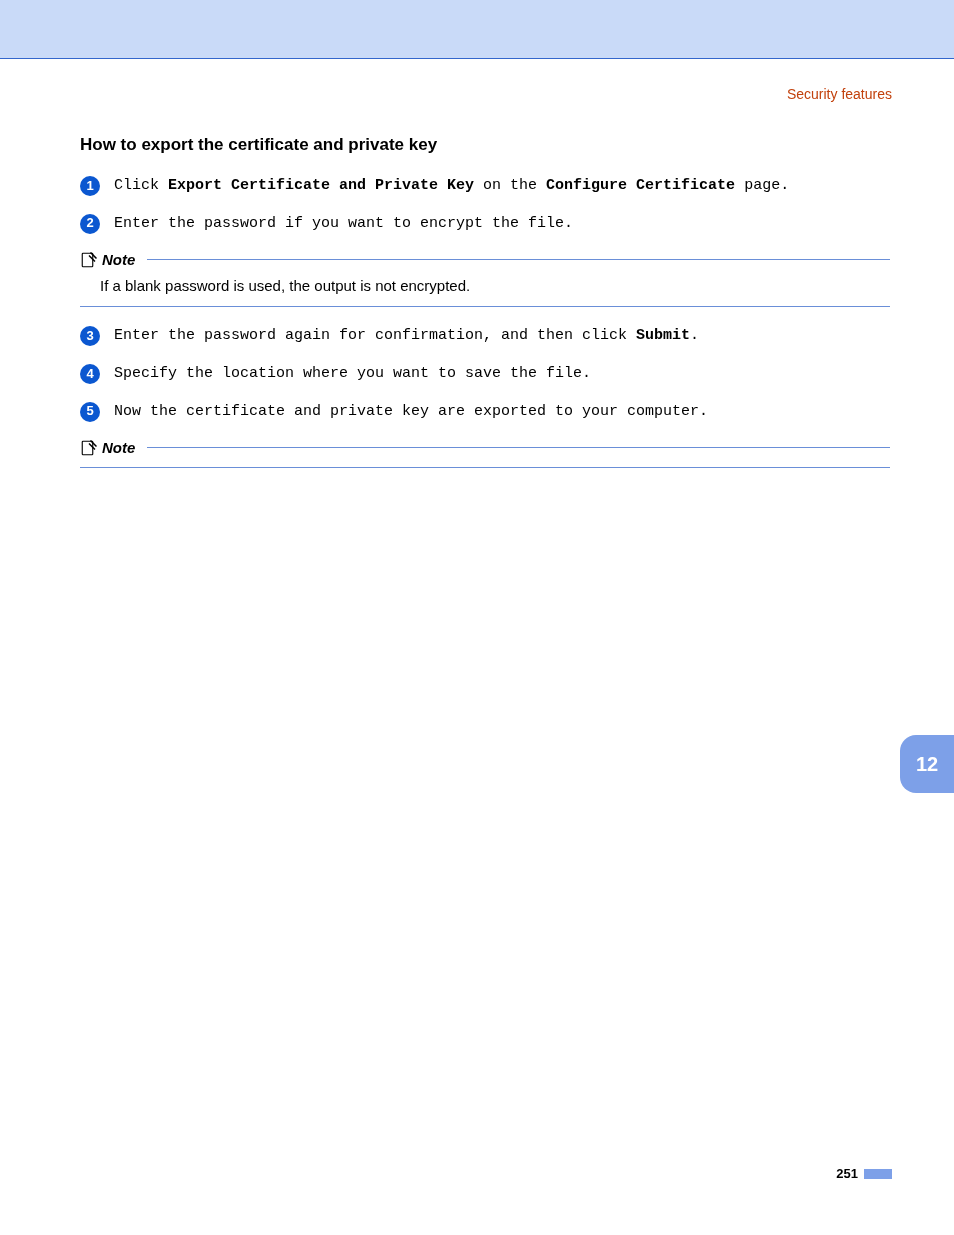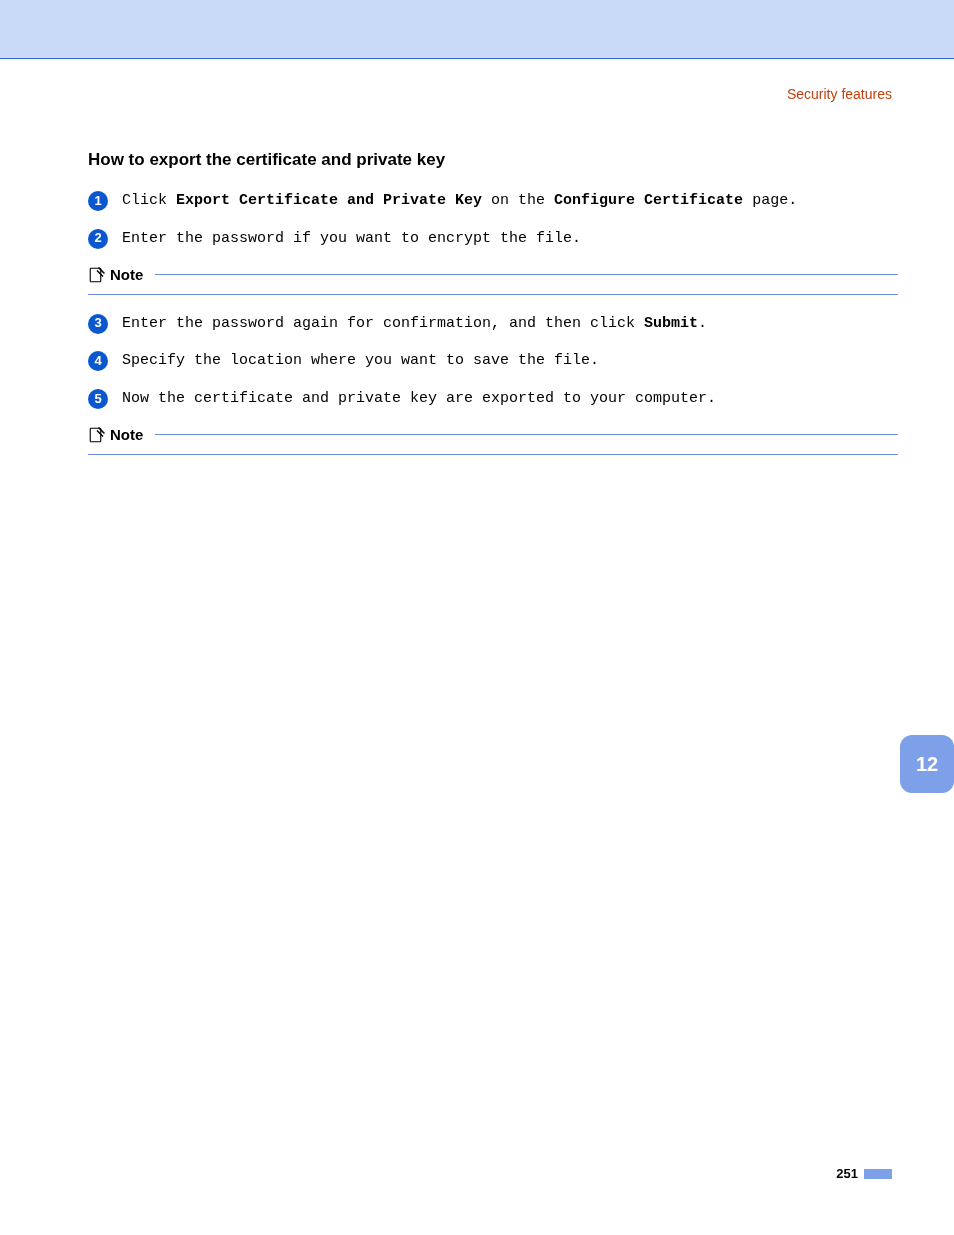--- a/index.html
+++ b/index.html
@@ -23,24 +23,23 @@
   }
   .header-title {
     position: absolute;
     top: 86px;
     right: 62px;
     font-size: 14px;
     color: #c2410c;
   }
   .content {
     position: absolute;
-    left: 88px;
+    left: 80px;
     top: 135px;
     width: 810px;
-    margin-top: 15px;
   }
   .section-title {
     font-size: 17px;
     font-weight: bold;
     margin-bottom: 20px;
   }
   .step {
     display: flex;
     align-items: flex-start;
     margin-bottom: 16px;
@@ -75,20 +74,21 @@
   .note-icon {
     width: 18px;
     height: 18px;
     margin-right: 4px;
     flex: 0 0 auto;
   }
   .note-label {
     font-size: 15px;
     font-weight: bold;
     margin-right: 12px;
+    font-style: italic;
   }
   .note-line {
     flex: 1 1 auto;
     height: 0;
     border-top: 1px solid #6a8fd8;
   }
   .note-body {
     font-size: 15px;
     margin: 6px 0 10px 20px;
     line-height: 1.45;
@@ -106,21 +106,20 @@
     height: 58px;
     background: #7da0e8;
     color: #ffffff;
     font-size: 20px;
     font-weight: bold;
     display: flex;
     align-items: center;
     justify-content: center;
     border-top-left-radius: 16px;
     border-bottom-left-radius: 16px;
-    border-radius: 12px;
   }
   .page-footer {
     position: absolute;
     bottom: 54px;
     right: 62px;
     display: flex;
     align-items: center;
   }
   .page-num {
     font-size: 13px;
@@ -163,20 +162,21 @@
       <span class="note-icon">
         <svg viewBox="0 0 24 24" width="18" height="18">
           <rect x="3" y="3" width="14" height="18" rx="1" fill="none" stroke="#000" stroke-width="1.5"></rect>
           <path d="M14 2 L22 10" stroke="#000" stroke-width="2"></path>
           <path d="M12 6 L20 14" stroke="#000" stroke-width="2"></path>
         </svg>
       </span>
       <span class="note-label">Note</span>
       <span class="note-line"></span>
     </div>
+    <div class="note-body">If a blank password is used, the output is not encrypted.</div>
     <div class="note-bottom"></div>
   </div>
 
   <div class="step">
     <div class="step-num">3</div>
     <div class="step-text">
       <span>Enter the password again for confirmation, and then click </span><b>Submit</b><span>.</span>
     </div>
   </div>
 

